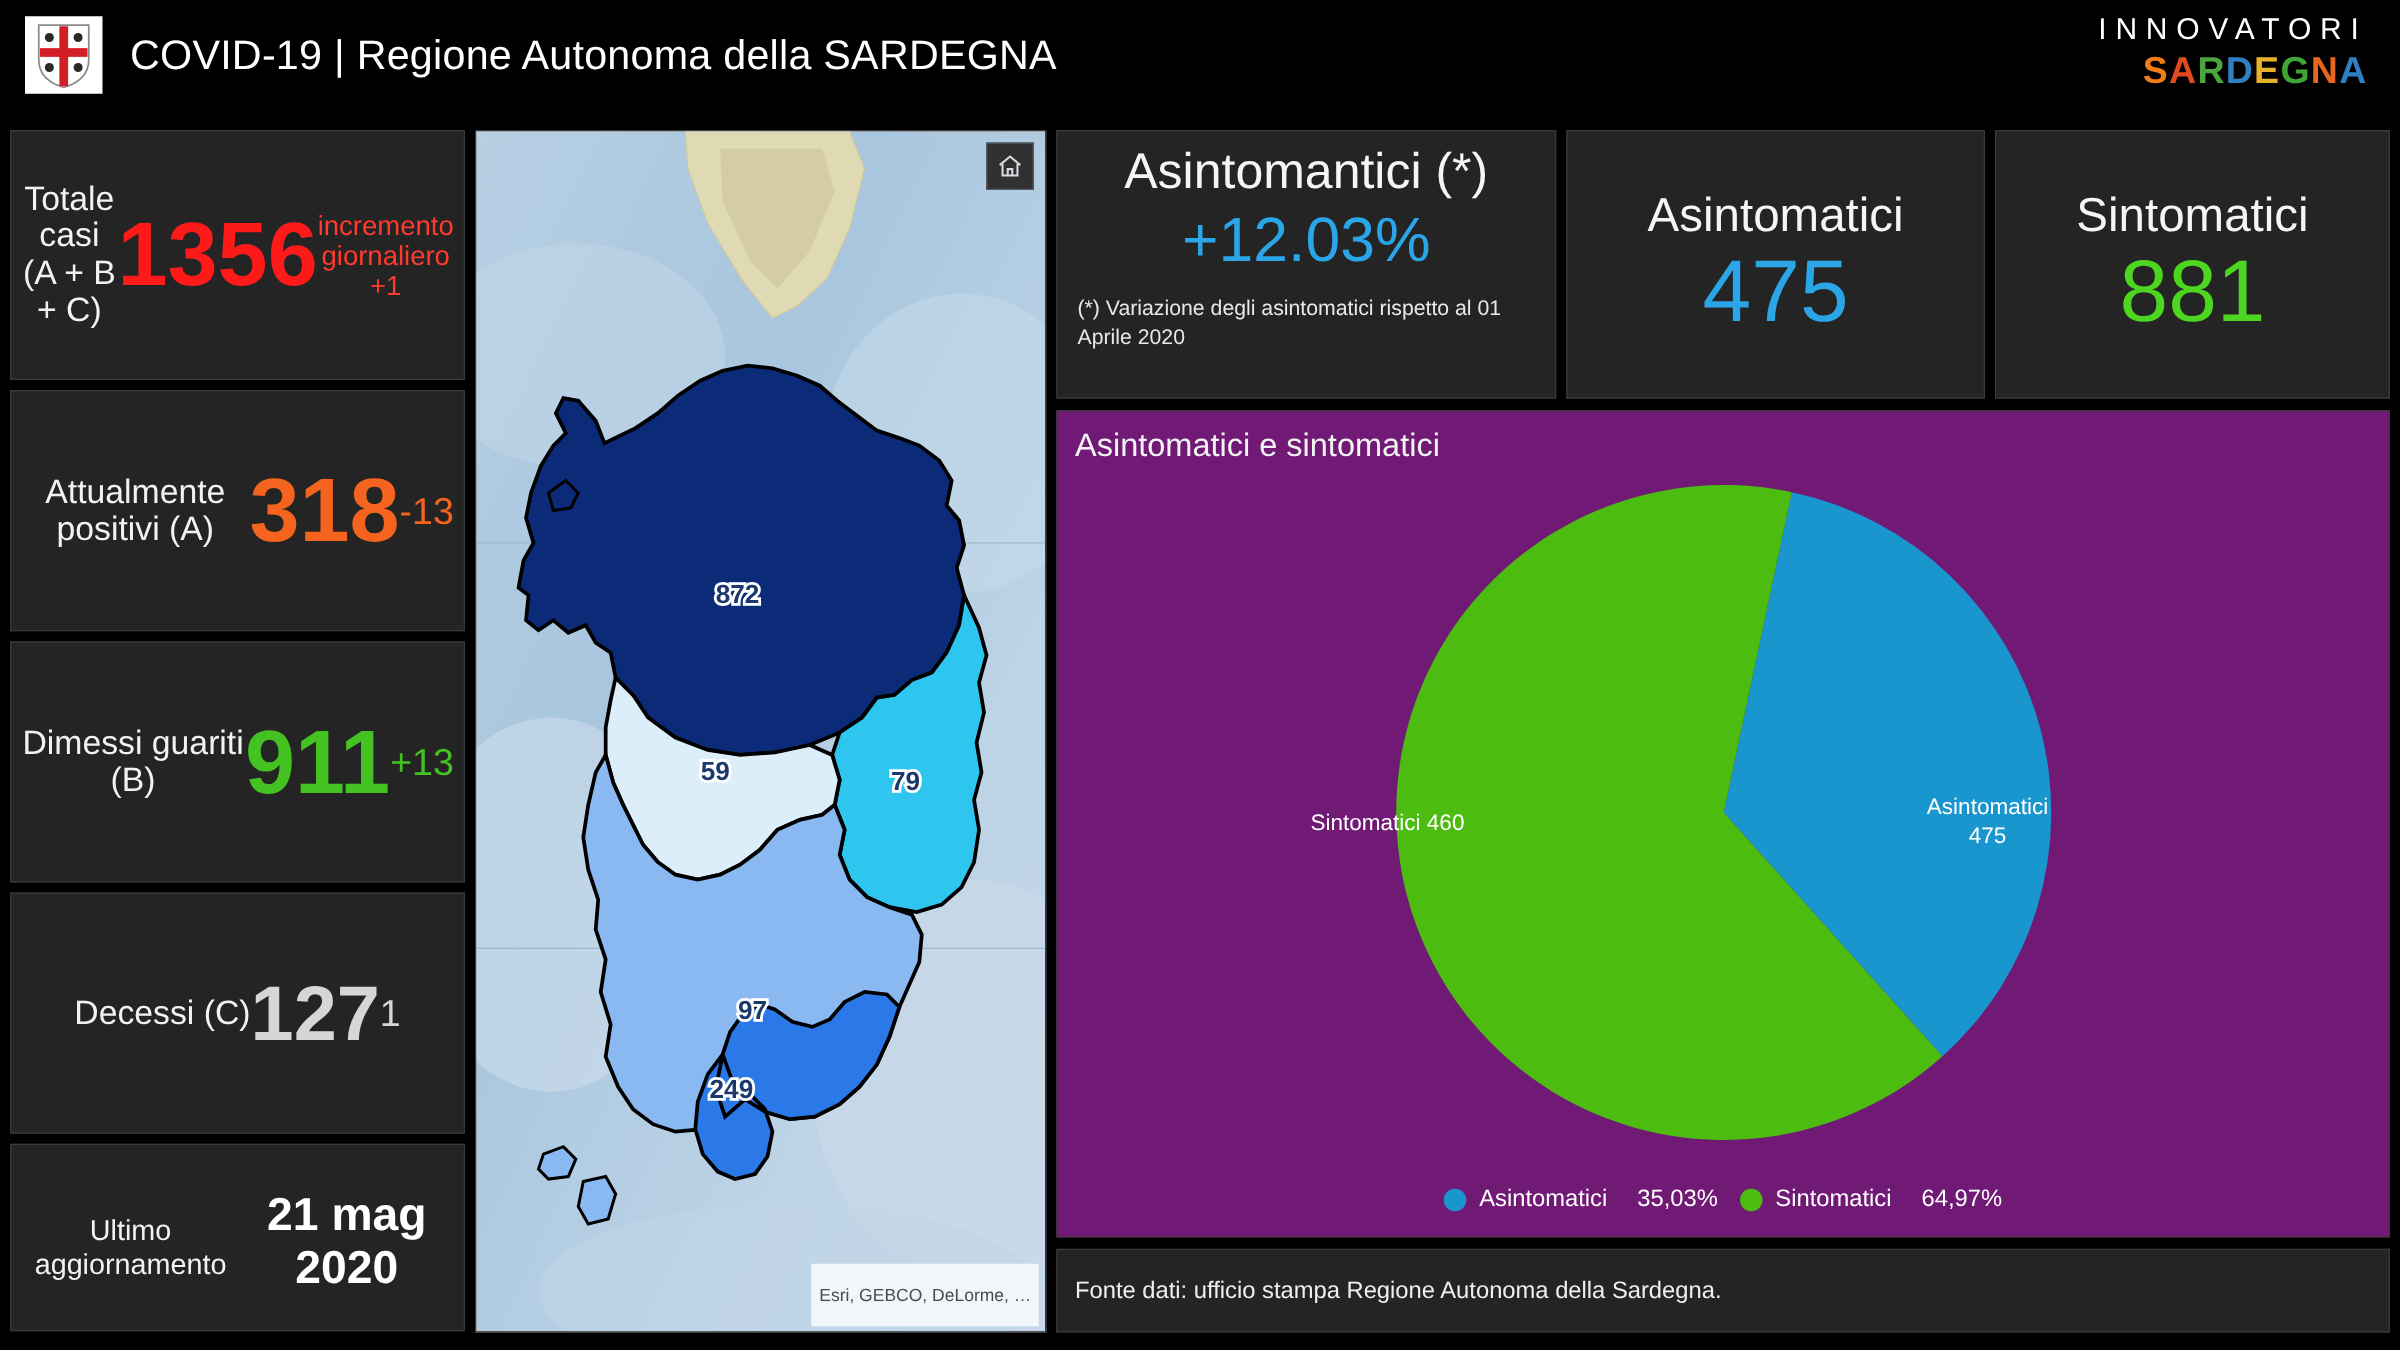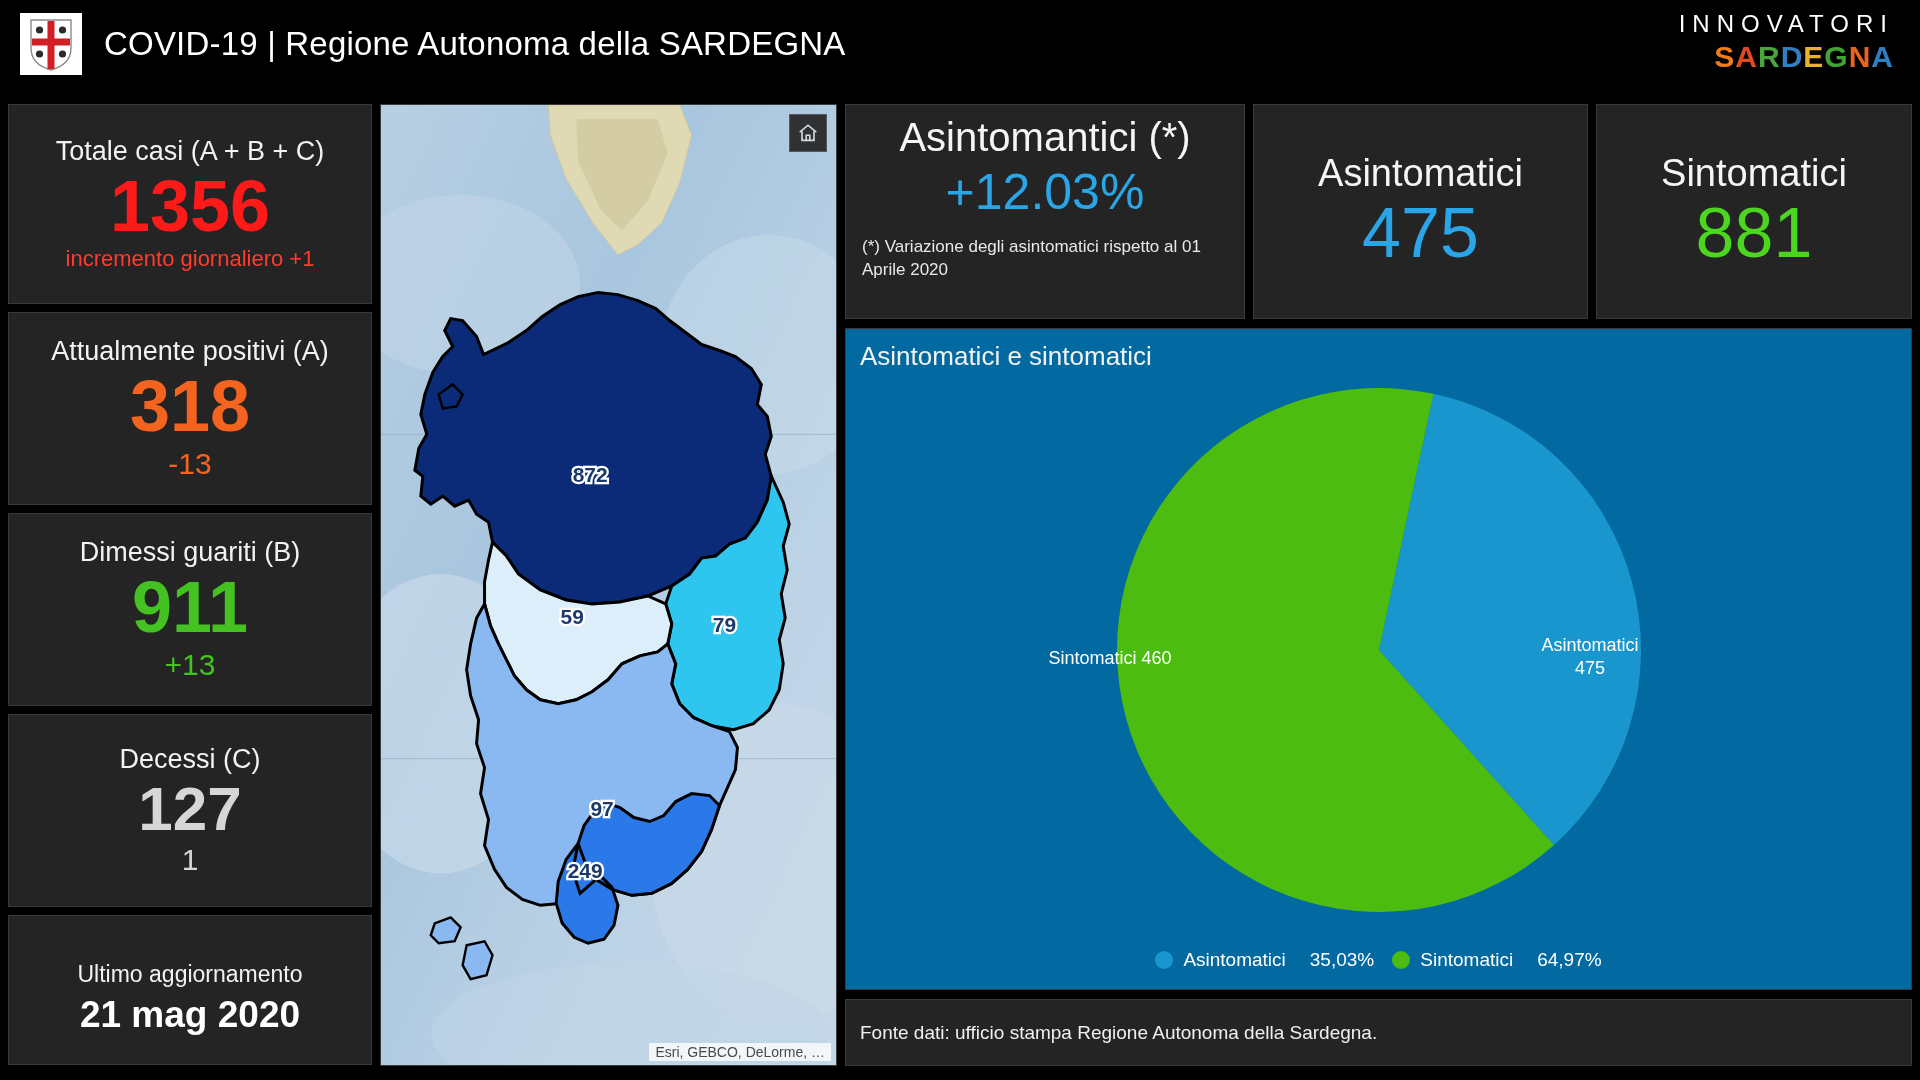--- a/index.html
+++ b/index.html
@@ -37,21 +37,21 @@
   .logo-bottom span { display: inline-block; }
 
   
   .sidebar {
     position: absolute; left: 8px; top: 104px;
     width: 364px; height: 962px;
     display: flex; flex-direction: column; gap: 8px;
   }
   .stat-card {
     background: #242424; border: 1px solid #3a3a3a;
-    display: flex; flex-direction: column; align-items: center;
+    display: flex; flex-direction: row; align-items: center;
     justify-content: center; text-align: center; padding: 6px 8px;
   }
   .card-a { flex: 0 0 200px; }
   .card-b { flex: 0 0 193px; }
   .card-c { flex: 0 0 193px; }
   .card-d { flex: 0 0 193px; }
   .card-e { flex: 0 0 150px; }
   .stat-title { color: #f2f2f2; font-size: 27px; font-weight: 400; line-height: 1.1; }
   .stat-value { font-size: 72px; font-weight: bold; line-height: 1.05; margin-top: 2px; }
   .stat-value.sm { font-size: 62px; }
@@ -70,21 +70,21 @@
   .map-svg { display: block; width: 100%; height: 100%; }
   .home-btn {
     position: absolute; right: 9px; top: 9px; width: 38px; height: 38px;
     background: #2f3133; border: 1px solid #55585c;
     display: flex; align-items: center; justify-content: center;
     cursor: pointer;
   }
   .map-attr {
     position: absolute; right: 5px; bottom: 4px;
     background: rgba(255,255,255,0.78);
-    color: #4a4a4a; font-size: 14px; padding: 1px 6px; white-space: nowrap;
+    color: #4a4a4a; font-size: 14px; padding: 17px 6px; white-space: nowrap;
   }
 
   
   .kpi {
     position: absolute; background: #242424; border: 1px solid #3a3a3a;
     display: flex; flex-direction: column; padding: 10px 16px;
   }
   .kpi-var { left: 845px; top: 104px; width: 400px; height: 215px; align-items: center; }
   .kpi-asym { left: 1253px; top: 104px; width: 335px; height: 215px;
               align-items: center; justify-content: center; }
@@ -96,21 +96,21 @@
   .kpi-num { font-size: 70px; font-weight: 400; line-height: 1.05; margin-top: 2px; }
   .kpi-note {
     color: #e8e8e8; font-size: 17px; line-height: 1.35; margin-top: 16px;
     align-self: flex-start; text-align: left;
   }
 
   
   .pie-panel {
     position: absolute; left: 845px; top: 328px;
     width: 1067px; height: 662px;
-    background: #0369a1; border: 1px solid #3a3a3a;
+    background: #701a75; border: 1px solid #3a3a3a;
   }
   .pie-header {
     color: #f2f2f2; font-size: 26px; font-weight: 400;
     padding: 12px 0 0 14px;
   }
   .pie-area { position: relative; width: 100%; height: 560px; }
   .pie-svg { position: absolute; left: 50%; top: 8px; transform: translateX(-50%); }
   .slice-label {
     position: absolute; color: #ffffff; font-size: 18px;
     text-align: center; line-height: 1.25; pointer-events: none;

